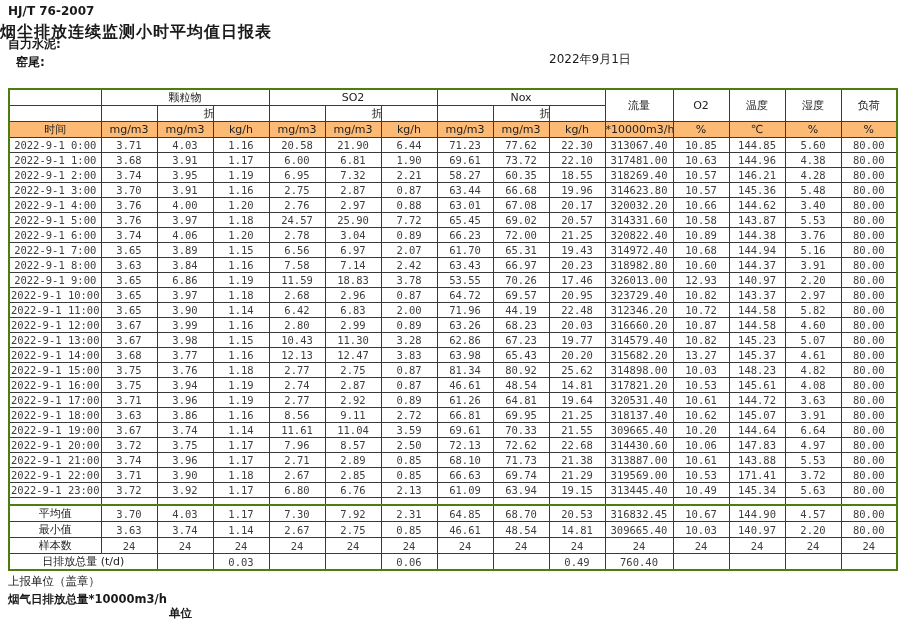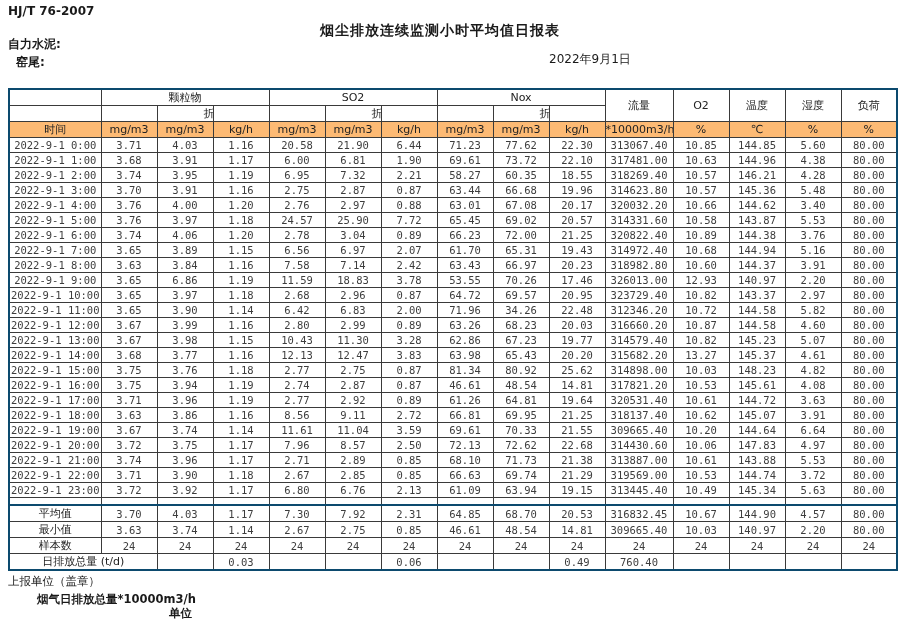--- a/index.html
+++ b/index.html
@@ -1,33 +1,33 @@
 <!DOCTYPE html>
 <html><head>
 <meta charset="utf-8">
 <style>
   html,body{margin:0;padding:0;background:#fff;}
   .report{position:relative;width:901px;height:626px;background:#fff;font-family:"DejaVu Sans",sans-serif;color:#1a1a1a;overflow:hidden;}
   .hdr-std{position:absolute;left:8px;top:4px;font-weight:bold;font-size:12px;}
-  .title{position:absolute;left:0;top:22px;width:880px;text-align:center;font-weight:bold;font-size:14px;letter-spacing:1px;}
+  .title{position:absolute;left:0;top:22px;width:880px;text-align:left;font-weight:bold;font-size:16px;letter-spacing:1px;}
   .company{position:absolute;left:8px;top:36px;font-weight:bold;font-size:12px;}
   .location{position:absolute;left:16px;top:54px;font-weight:bold;font-size:12px;}
   .date{position:absolute;left:549px;top:51px;font-size:12px;}
-  table.rep{position:absolute;left:8px;border-collapse:collapse;table-layout:fixed;width:888px;border:2px solid #0c4a6e;}
+  table.rep{position:absolute;left:8px;border-collapse:collapse;table-layout:fixed;width:888px;border:2px solid #4d7c0f;}
   #maintbl{top:88px;}
   #sumtbl{top:504px;}
   table.rep td{border:1px solid #3a3a3a;text-align:center;padding:0;height:14px;overflow:hidden;white-space:nowrap;
     font-size:10.5px;color:#3d3d3d;font-family:"DejaVu Sans Mono","Liberation Mono",monospace;}
   table.rep td.cjk, table.rep thead td{font-family:"DejaVu Sans","Liberation Sans",sans-serif;color:#222;font-size:11px;}
   tr.g-row1 td{height:11px;}
   tr.g-row2 td{height:8px;font-size:10px;padding-left:46px;}
   tr.units td{height:14px;background:#fdba74;font-size:10.5px;}
   tr.empty-row td{height:6px;}
   td.label-left{text-align:left;padding-left:3px;}
-  .foot1{position:absolute;left:8px;top:592px;font-weight:bold;font-size:11.5px;margin-left:29px;}
+  .foot1{position:absolute;left:8px;top:592px;font-weight:bold;font-size:11.5px;}
   .foot2{position:absolute;left:8px;top:574px;font-weight:normal;font-size:11.5px;}
   .foot-unit{position:absolute;left:169px;top:606px;font-weight:bold;font-size:11.5px;}
 </style>
 </head>
 <body>
 
 <div class="report">
   <div class="hdr-std">HJ/T  76-2007</div>
   <div class="title">烟尘排放连续监测小时平均值日报表</div>
   <div class="company">自力水泥:</div>
@@ -284,21 +284,21 @@
         </tr>
         <tr>
           <td class="time">2022-9-1 11:00</td>
           <td>3.65</td>
           <td>3.90</td>
           <td>1.14</td>
           <td>6.42</td>
           <td>6.83</td>
           <td>2.00</td>
           <td>71.96</td>
-          <td>34.26</td>
+          <td>44.19</td>
           <td>22.48</td>
           <td>312346.20</td>
           <td>10.72</td>
           <td>144.58</td>
           <td>5.82</td>
           <td>80.00</td>
         </tr>
         <tr>
           <td class="time">2022-9-1 12:00</td>
           <td>3.67</td>
@@ -475,21 +475,21 @@
           <td>3.90</td>
           <td>1.18</td>
           <td>2.67</td>
           <td>2.85</td>
           <td>0.85</td>
           <td>66.63</td>
           <td>69.74</td>
           <td>21.29</td>
           <td>319569.00</td>
           <td>10.53</td>
-          <td>144.74</td>
+          <td>171.41</td>
           <td>3.72</td>
           <td>80.00</td>
         </tr>
         <tr>
           <td class="time">2022-9-1 23:00</td>
           <td>3.72</td>
           <td>3.92</td>
           <td>1.17</td>
           <td>6.80</td>
           <td>6.76</td>

